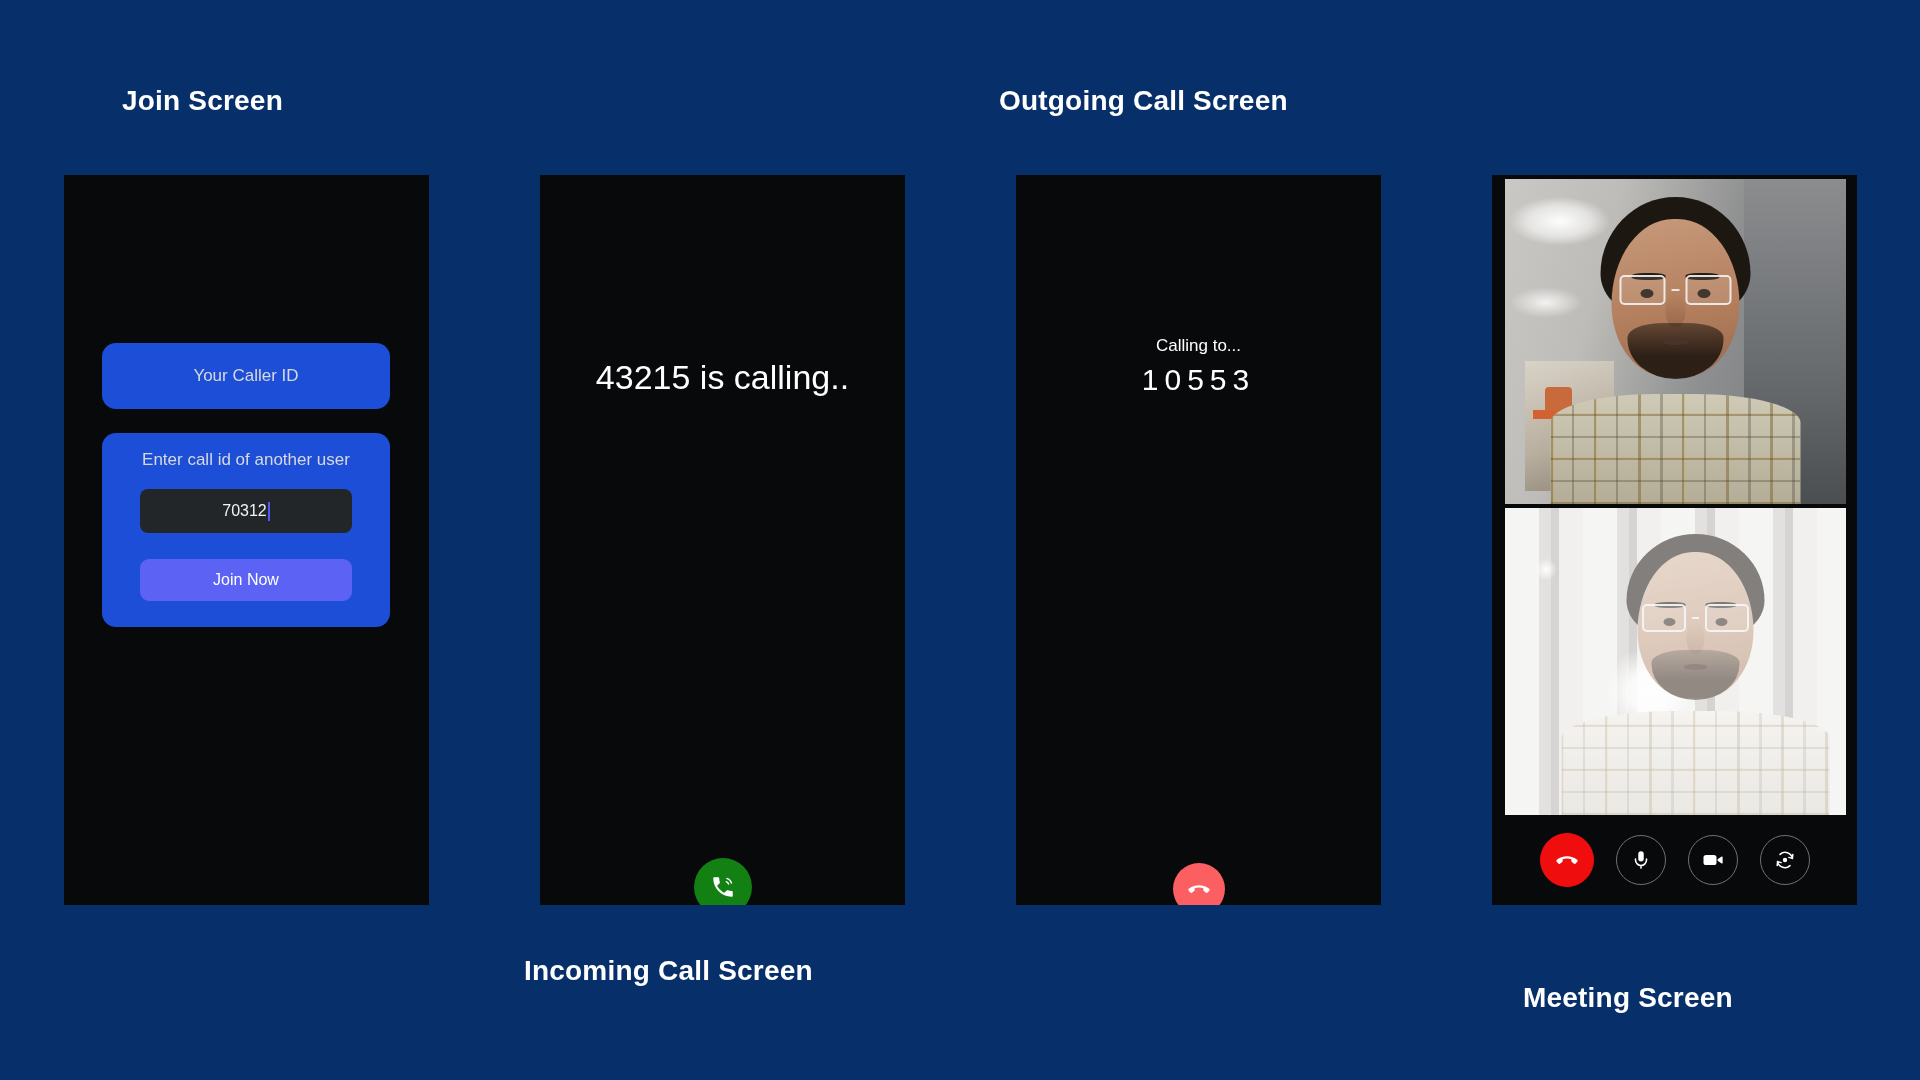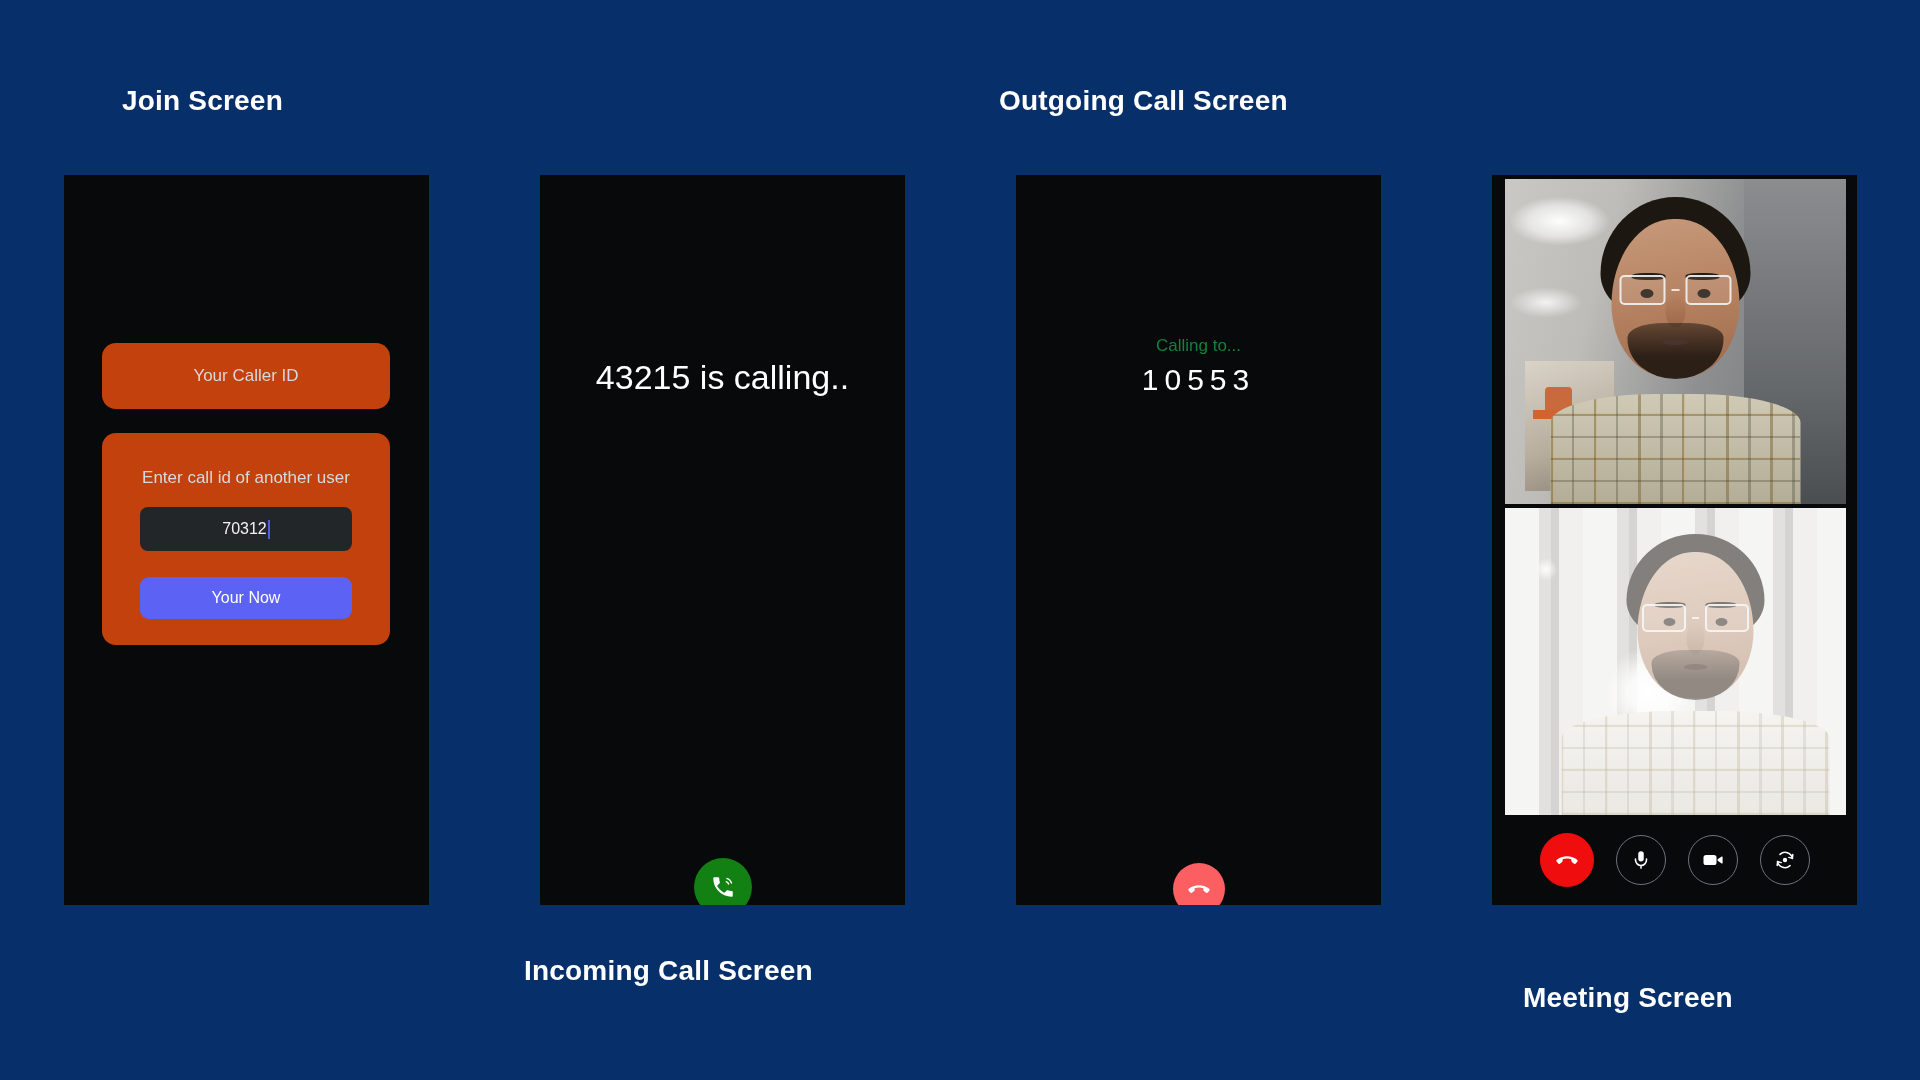--- a/index.html
+++ b/index.html
@@ -30,38 +30,38 @@
     overflow: hidden;
   }
 
   
   #phone-join { left: 64px; top: 175px; width: 365px; height: 730px; }
   .join-stack {
     position: absolute; left: 38px; top: 168px; width: 288px;
     display: flex; flex-direction: column; gap: 24px;
   }
   .card {
-    background: #c2410c;
+    background: #1d4ed8;
     border-radius: 14px;
     padding: 22px 20px;
     text-align: center;
   }
   .card-label {
     color: #d6d9dd;
     font-size: 17px;
     line-height: 22px;
   }
   .caller-id-value {
     color: #ffffff;
     font-size: 30px;
     letter-spacing: 5px;
     margin-top: 14px;
     line-height: 36px;
   }
-  .call-card { padding: 34px 22px 26px; }
+  .call-card { padding: 16px 22px 26px; }
   .call-card .card-label { margin-bottom: 18px; }
   .id-input {
     width: 212px;
     margin: 0 auto;
     height: 44px;
     background: #232629;
     border: none;
     border-radius: 8px;
     color: #f0f2f4;
     font-size: 16px;
@@ -112,21 +112,21 @@
     top: 683px;
     width: 58px; height: 58px;
     background: #128012;
   }
 
   
   #phone-outgoing { left: 1016px; top: 175px; width: 365px; height: 730px; }
   .calling-label {
     position: absolute; left: 0; right: 0; top: 160px;
     text-align: center;
-    color: #15803d;
+    color: #ffffff;
     font-size: 17px;
     line-height: 22px;
   }
   .calling-number {
     position: absolute; left: 0; right: 0; top: 186px;
     text-align: center;
     color: #ffffff;
     font-size: 30px;
     letter-spacing: 6px;
     line-height: 38px;
@@ -267,21 +267,21 @@
       <div class="card">
         <div class="card-label">Your Caller ID</div>
       </div>
 
       <div class="card call-card">
         <div class="card-label">Enter call id of another user</div>
         <div class="id-input">
           <span>70312</span>
             <span class="caret"></span>
         </div>
-        <div class="call-now-btn">Your Now</div>
+        <div class="call-now-btn">Join Now</div>
       </div>
 
     </div>
   </div>
 
   <div class="phone" id="phone-incoming">
     <div class="incoming-text">43215 is calling..</div>
     <div class="round-btn" id="answer-btn">
       <span>
         <svg width="26" height="26" viewBox="0 0 24 24" fill="#ffffff">

